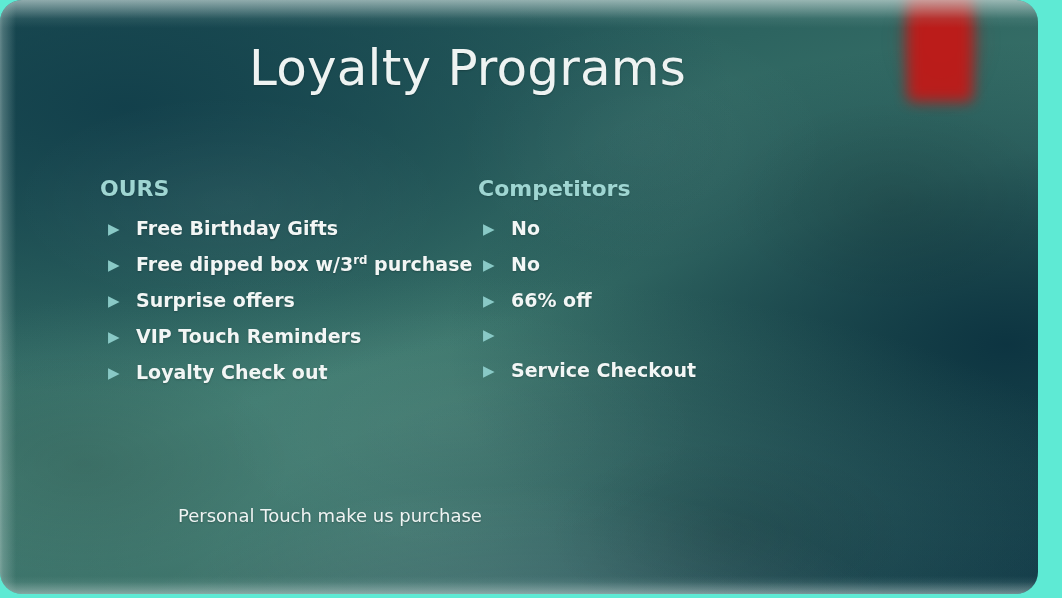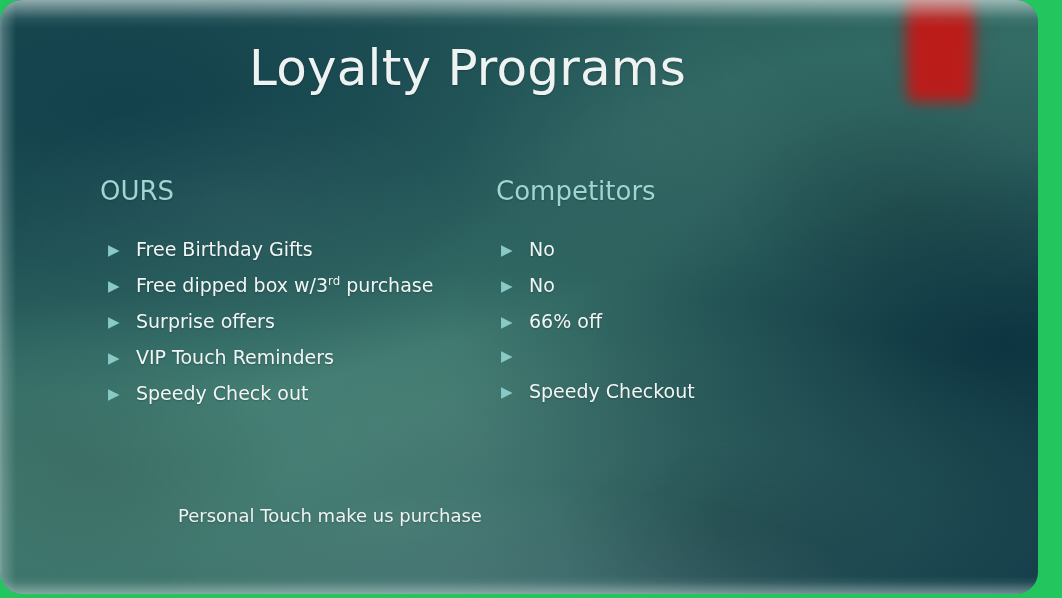--- a/index.html
+++ b/index.html
@@ -11,21 +11,21 @@
     width: 1062px;
     height: 598px;
     overflow: hidden;
     font-family: "DejaVu Sans", sans-serif;
   }
 
   #slide-root {
     position: relative;
     width: 1062px;
     height: 598px;
-    background: #22c55e;
+    background: #5eead4;
     overflow: hidden;
   }
 
   
   .slide-canvas {
     position: absolute;
     left: 0px;
     top: 0px;
     width: 1038px;
     height: 594px;
@@ -114,28 +114,28 @@
     line-height: 1.05;
     text-shadow: 0 1px 2px rgba(0,0,0,0.22);
   }
 
   
   .column {
     position: absolute;
     top: 176px;
   }
   .column-left  { left: 100px; width: 390px; }
-  .column-right { left: 496px; width: 380px; }
+  .column-right { left: 478px; width: 380px; }
 
   .column-heading {
-    font-size: 26px;
-    font-weight: 400;
+    font-size: 22px;
+    font-weight: 700;
     color: #9fd6d2;
     line-height: 1.2;
-    margin: 0 0 30px 0;
+    margin: 0 0 14px 0;
     text-shadow: 0 1px 2px rgba(0,0,0,0.18);
   }
 
   .bullet-list {
     list-style: none;
     margin: 0;
     padding: 0;
   }
   .bullet-item {
     display: flex;
@@ -150,21 +150,21 @@
     font-size: 15px;
     line-height: 24px;
     position: relative;
     top: -1px;
   }
   .column-left .bullet-marker  { margin-left: 8px; }
   .column-right .bullet-marker { margin-left: 5px; }
 
   .bullet-text {
     font-size: 19px;
-    font-weight: 400;
+    font-weight: 700;
     color: #f2f6f5;
     line-height: 24px;
     text-shadow: 0 1px 2px rgba(0,0,0,0.22);
     white-space: nowrap;
     text-align: center;
   }
   .bullet-text sup {
     font-size: 0.62em;
     vertical-align: super;
     line-height: 0;
@@ -209,21 +209,21 @@
         <li class="bullet-item">
           <span class="bullet-marker">▶</span>
           <span class="bullet-text">Surprise offers</span>
         </li>
         <li class="bullet-item">
           <span class="bullet-marker">▶</span>
           <span class="bullet-text">VIP Touch Reminders</span>
         </li>
         <li class="bullet-item">
           <span class="bullet-marker">▶</span>
-          <span class="bullet-text">Speedy Check out</span>
+          <span class="bullet-text">Loyalty Check out</span>
         </li>
       </ul>
     </div>
 
     <div class="column column-right">
       <div class="column-heading">Competitors</div>
       <ul class="bullet-list">
         <li class="bullet-item">
           <span class="bullet-marker">▶</span>
           <span class="bullet-text">No</span>
@@ -234,21 +234,21 @@
         </li>
         <li class="bullet-item">
           <span class="bullet-marker">▶</span>
           <span class="bullet-text">66% off</span>
         </li>
         <li class="bullet-item">
           <span class="bullet-marker">▶</span>
         </li>
         <li class="bullet-item">
           <span class="bullet-marker">▶</span>
-          <span class="bullet-text">Speedy Checkout</span>
+          <span class="bullet-text">Service Checkout</span>
         </li>
       </ul>
     </div>
 
     <div class="footnote">Personal Touch make us purchase</div>
 
     <div class="edge-haze-top"></div>
     <div class="edge-haze-bottom"></div>
     <div class="edge-haze-left"></div>
 

